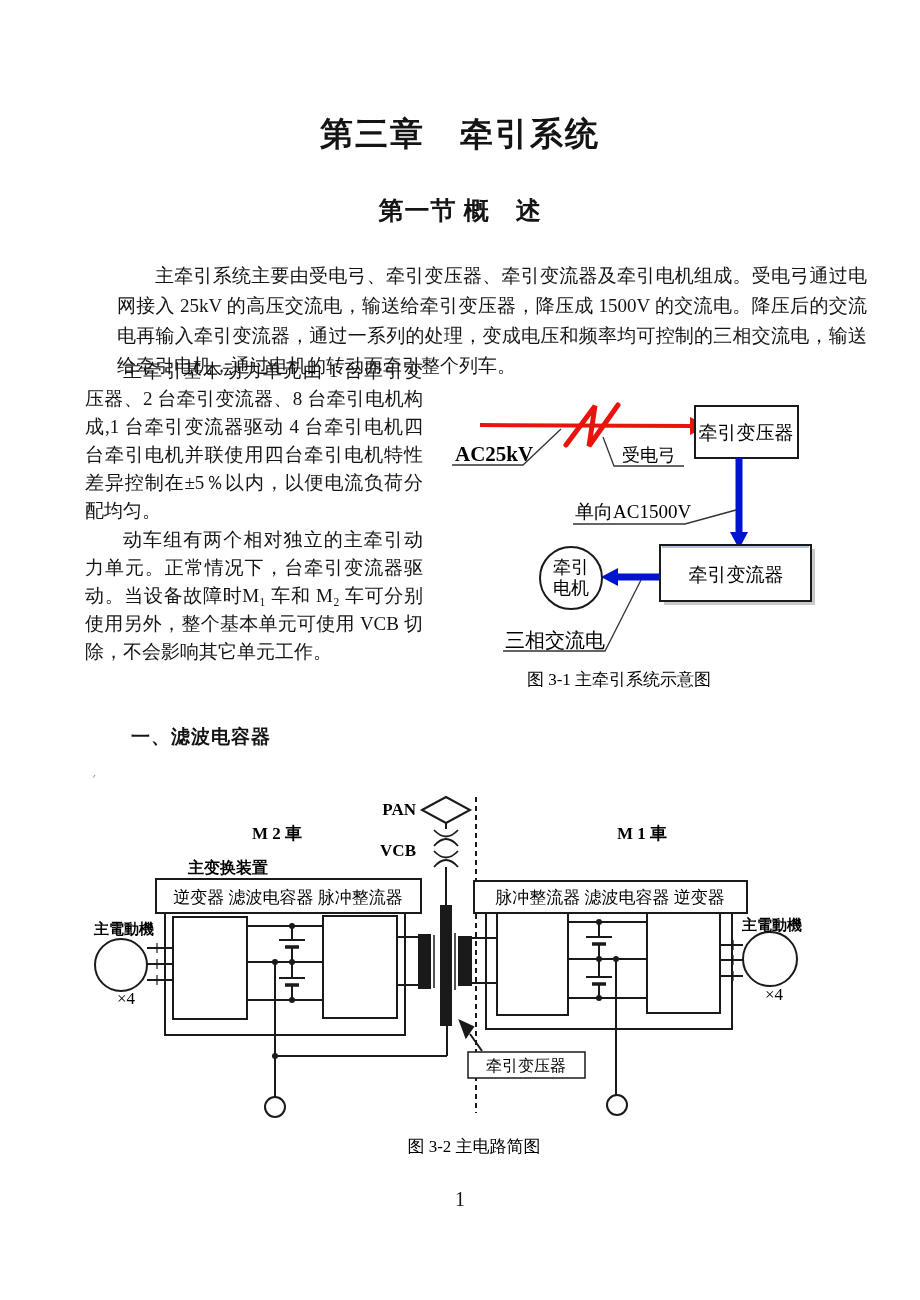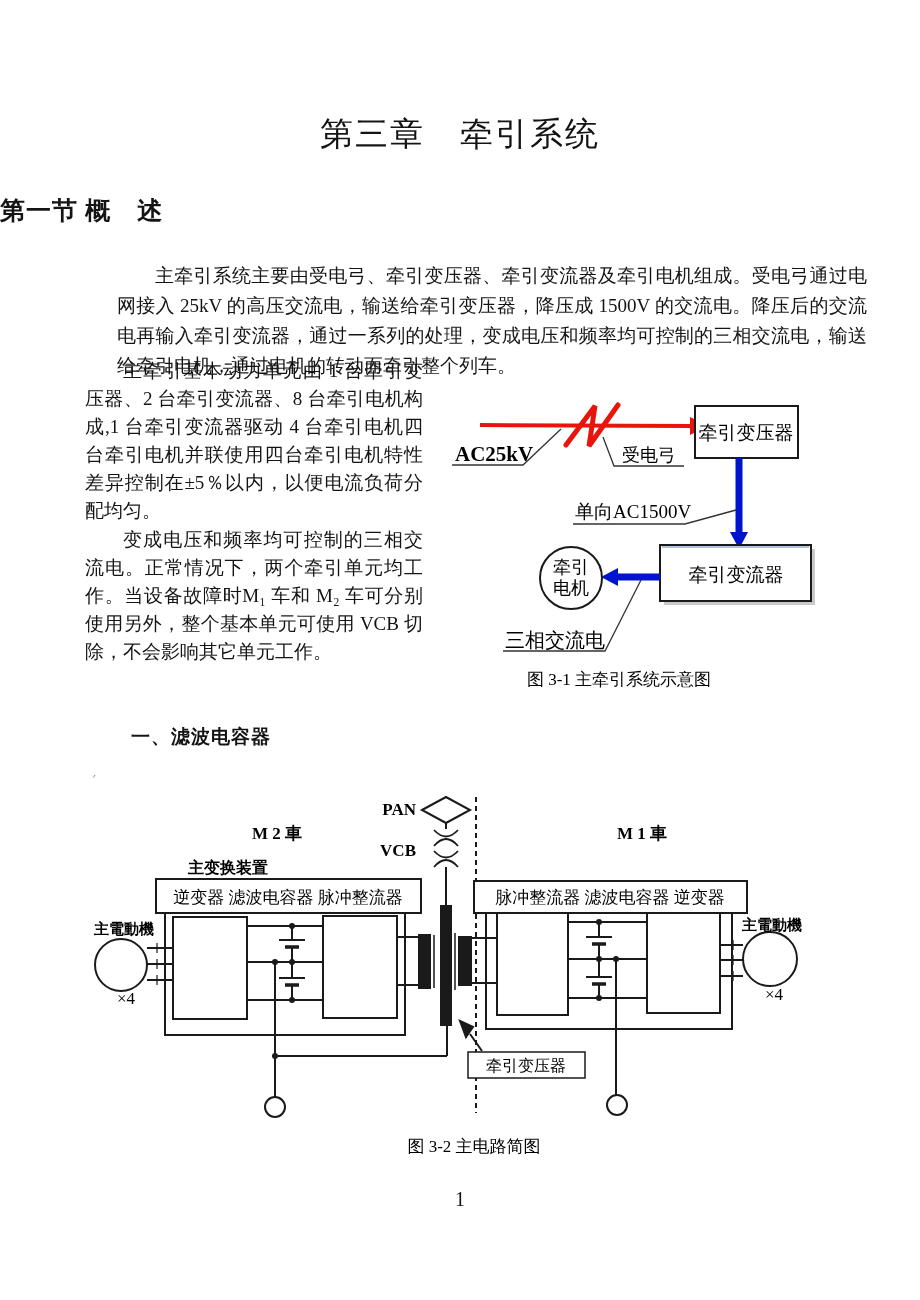--- a/index.html
+++ b/index.html
@@ -4,24 +4,24 @@
 <style>
   html,body{margin:0;padding:0;background:#888;}
   .page{
     position:relative;width:920px;height:1300px;margin:0 auto;
     background:#ffffff;overflow:hidden;
     font-family:"Liberation Serif","DejaVu Serif",serif;color:#141414;
   }
   .abs{position:absolute;}
   .chapter-title{
     left:0;top:112px;width:920px;text-align:center;
-    font-size:33px;font-weight:normal;letter-spacing:2px;
+    font-size:33px;font-weight:bold;letter-spacing:2px;
   }
   .section-title{
-    left:0;top:194px;width:920px;
+    left:0;top:194px;width:920px;text-align:center;
     font-size:25px;font-weight:bold;letter-spacing:1px;
   }
   .para-full{
     left:85px;top:261px;width:750px;
     font-size:19px;line-height:30px;text-align:justify;text-indent:2em;margin-left:32px;
   }
   .left-col{
     left:85px;top:357px;width:338px;
     font-size:19px;line-height:28px;text-align:justify;
   }
@@ -42,21 +42,21 @@
 
 <div class="page">
 
   <div class="abs chapter-title">第三章　牵引系统</div>
   <div class="abs section-title">第一节 概　述</div>
 
   <div class="abs para-full">主牵引系统主要由受电弓、牵引变压器、牵引变流器及牵引电机组成。受电弓通过电网接入 25kV 的高压交流电，输送给牵引变压器，降压成 1500V 的交流电。降压后的交流电再输入牵引变流器，通过一系列的处理，变成电压和频率均可控制的三相交流电，输送给牵引电机，通过电机的转动而牵引整个列车。</div>
 
   <div class="abs left-col">
     <p>主牵引基本动力单元由 1 台牵引变压器、2 台牵引变流器、8 台牵引电机构成,1 台牵引变流器驱动 4 台牵引电机四台牵引电机并联使用四台牵引电机特性差异控制在±5％以内，以便电流负荷分配均匀。</p>
-    <p>变成电压和频率均可控制的三相交流电。正常情况下，两个牵引单元均工作。当设备故障时M₁ 车和 M₂ 车可分别使用另外，整个基本单元可使用 VCB 切除，不会影响其它单元工作。</p>
+    <p>动车组有两个相对独立的主牵引动力单元。正常情况下，台牵引变流器驱动。当设备故障时M₁ 车和 M₂ 车可分别使用另外，整个基本单元可使用 VCB 切除，不会影响其它单元工作。</p>
   </div>
 
   <div class="abs principle-heading">一、滤波电容器</div>
 
   <div class="abs speck">′</div>
 
   <svg class="svgfig" style="left:430px;top:390px" width="420" height="310" viewBox="430 390 420 310">
 
     <line x1="480" y1="425" x2="692" y2="426" stroke="#e8150d" stroke-width="4"></line>
     <polygon points="690,417 708,426 690,435" fill="#e8150d"></polygon>

